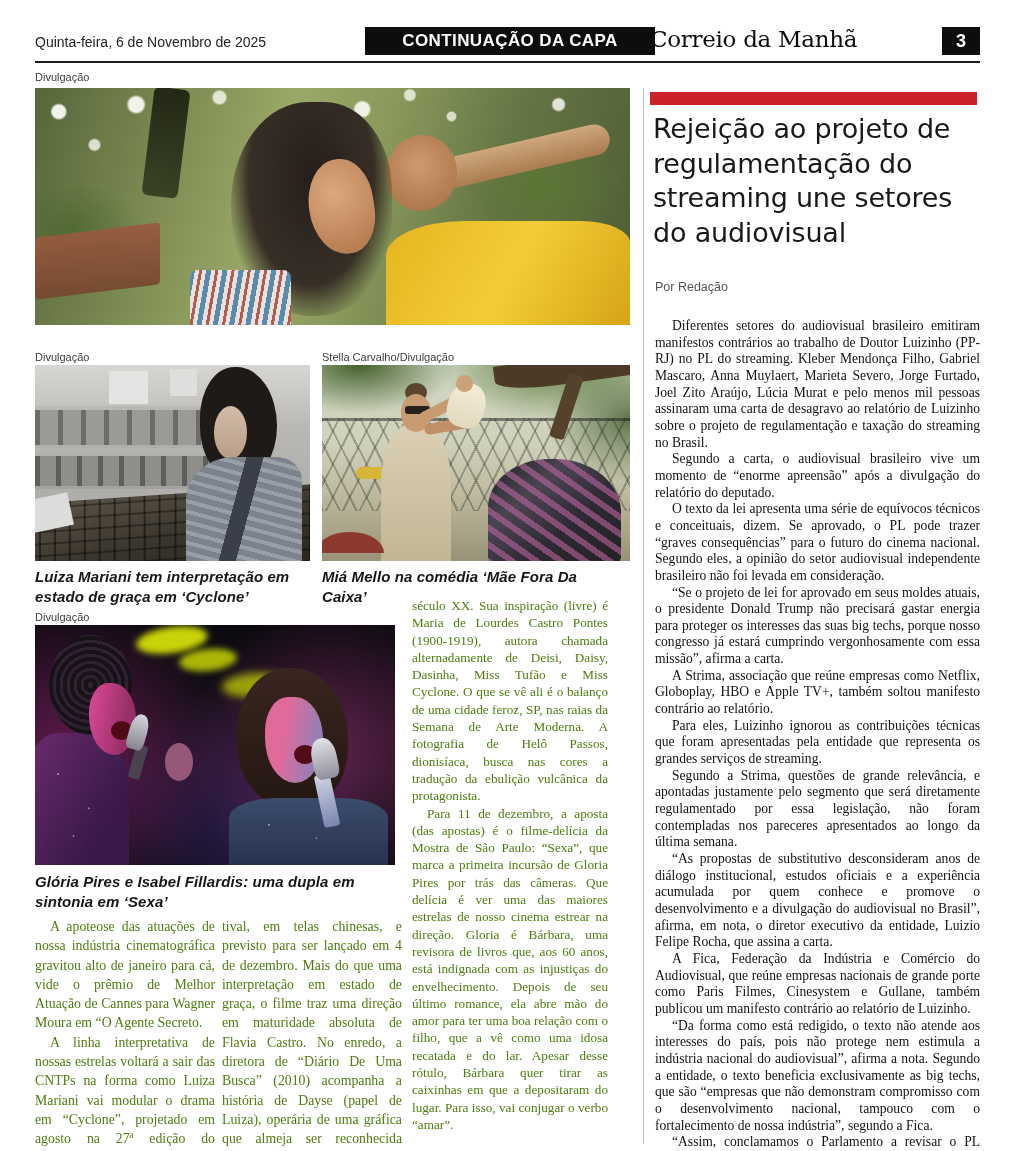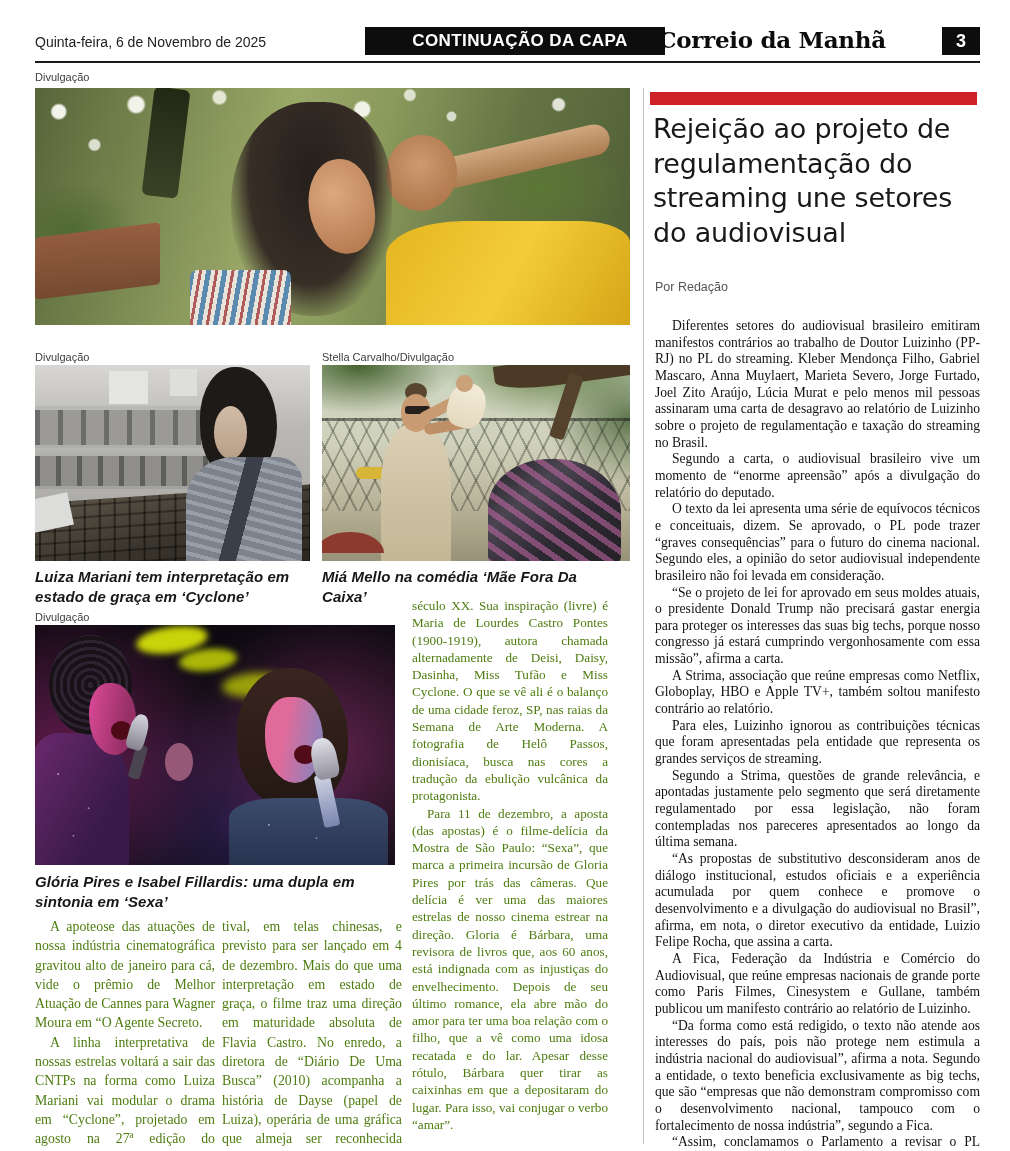--- a/index.html
+++ b/index.html
@@ -4,23 +4,23 @@
 <style>
   html,body{margin:0;padding:0;background:#ffffff;}
   .page{position:relative;width:1010px;height:1151px;background:#fff;overflow:hidden;
         font-family:"Liberation Serif",serif;color:#111;}
 
   
   .date{position:absolute;left:35px;top:34px;font-family:"Liberation Sans",sans-serif;
         font-size:14px;color:#222;}
   .banner{position:absolute;left:365px;top:27px;width:290px;height:28px;background:#0d0d0d;
         color:#fff;font-family:"Liberation Sans",sans-serif;font-weight:bold;font-size:17px;
-        letter-spacing:.4px;display:flex;align-items:center;justify-content:center;padding-left:10px;}
-  .masthead{position:absolute;left:630px;top:26px;width:284px;text-align:center;
-        font-family:"DejaVu Serif",serif;font-weight:bold;font-size:23px;color:#0c0c0c;
+        letter-spacing:.4px;display:flex;align-items:center;justify-content:center;}
+  .masthead{position:absolute;left:650px;top:26px;width:284px;text-align:left;
+        font-family:"DejaVu Serif",serif;font-weight:normal;font-size:23px;color:#0c0c0c;
         letter-spacing:-.3px;}
   .pagenum{position:absolute;left:942px;top:27px;width:38px;height:28px;background:#0d0d0d;
         color:#fff;font-family:"Liberation Sans",sans-serif;font-weight:bold;font-size:18px;
         display:flex;align-items:center;justify-content:center;}
   .header-rule{position:absolute;left:35px;top:61px;width:945px;height:2px;background:#1a1a1a;}
   .col-divider{position:absolute;left:643px;top:88px;width:1px;height:1056px;background:#c2c2c2;}
 
   
   .credit{position:absolute;font-family:"Liberation Sans",sans-serif;font-size:11px;
         color:#3d3d3d;text-align:left;}

